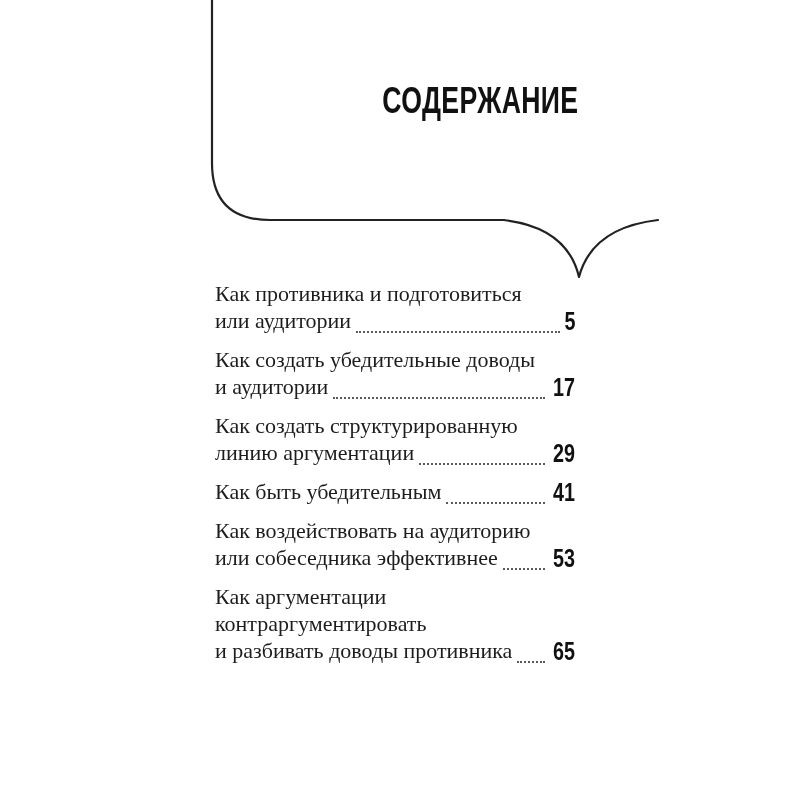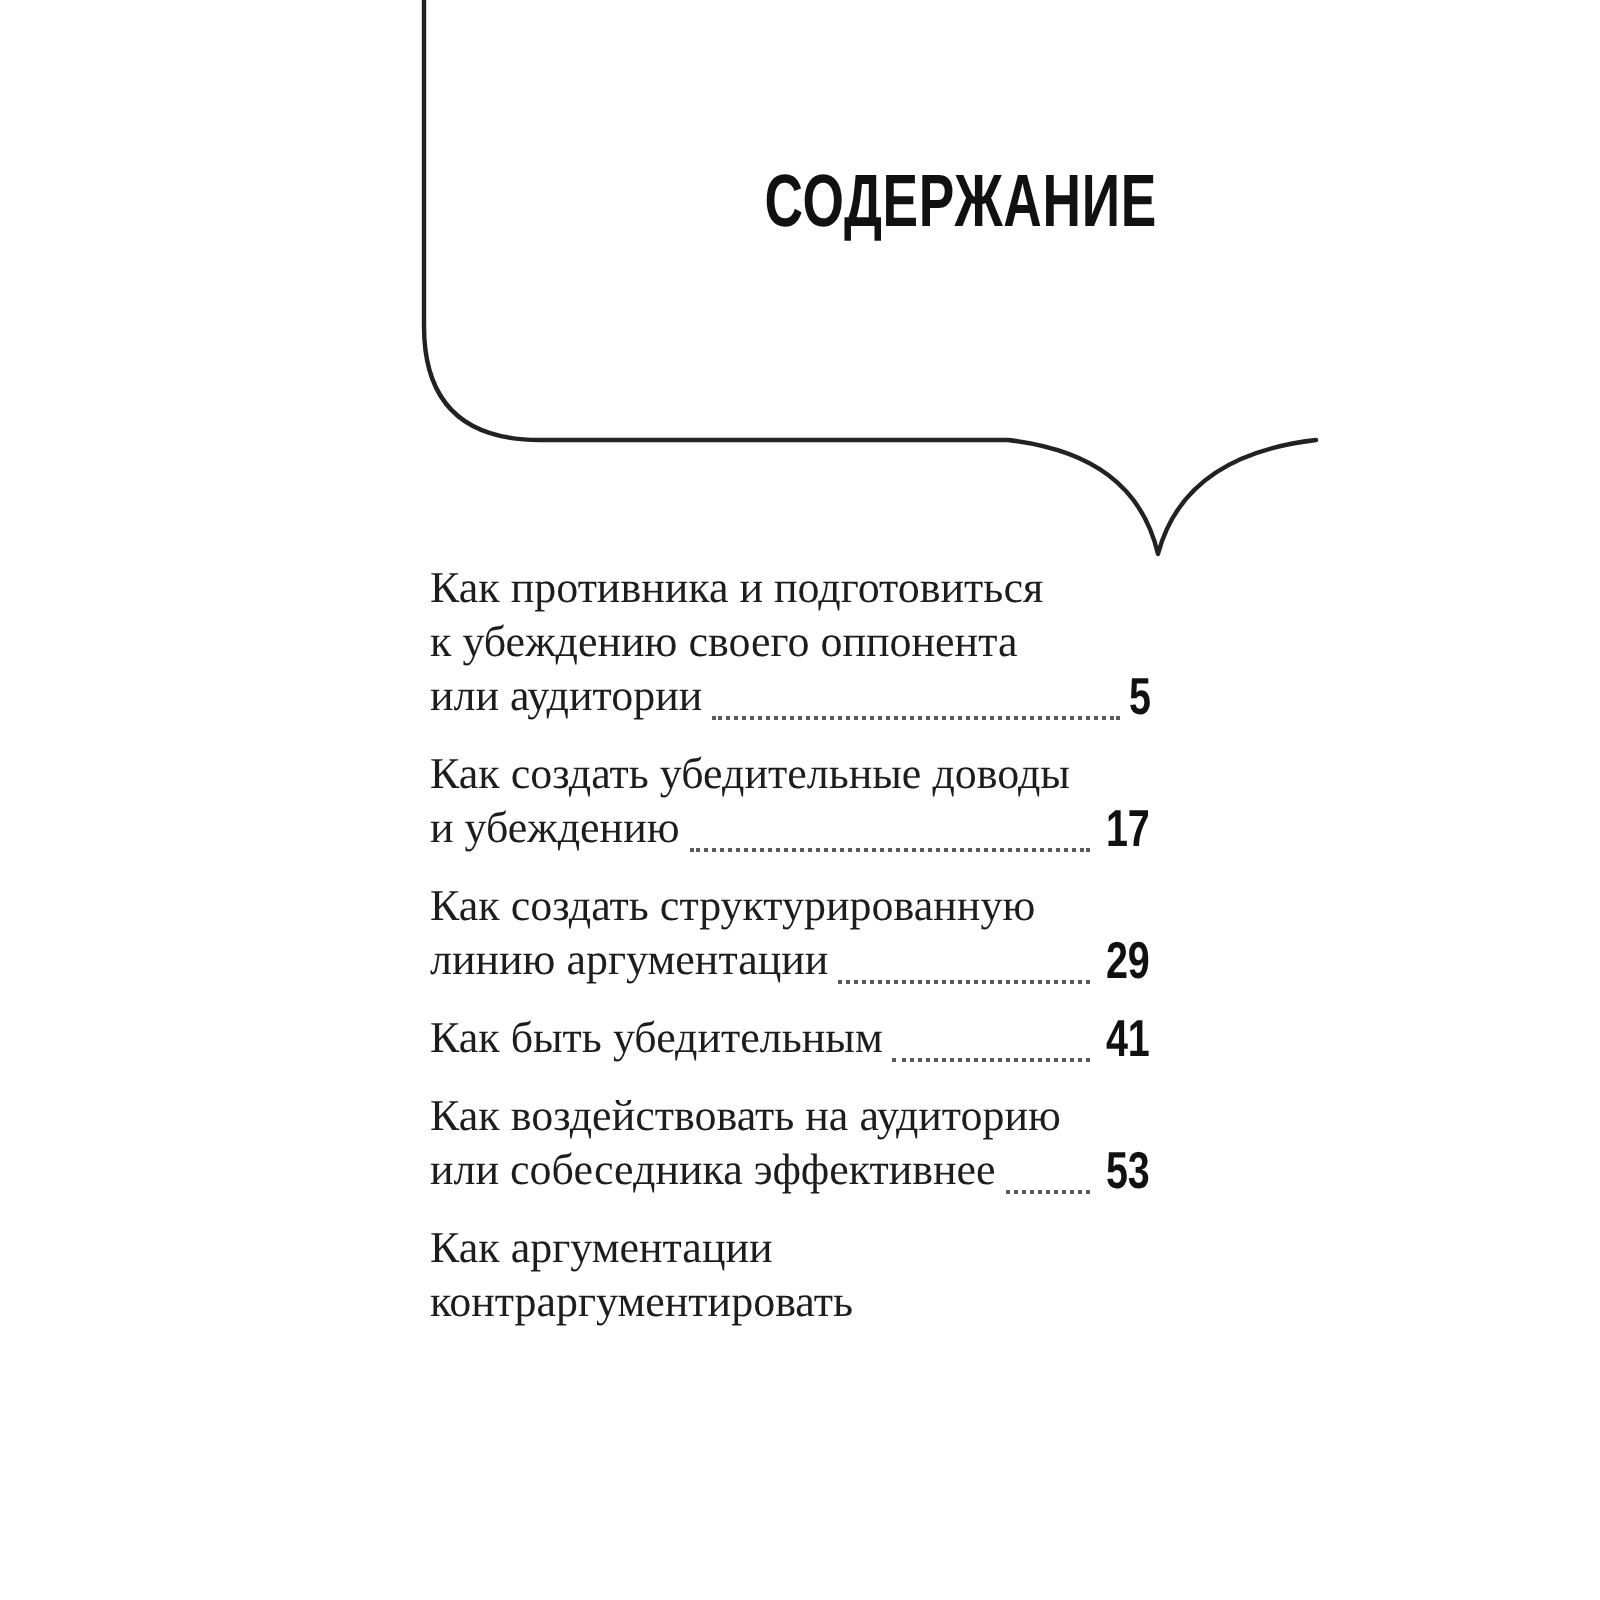--- a/index.html
+++ b/index.html
@@ -78,31 +78,30 @@
 
   <svg class="bubble-svg" viewBox="0 0 800 320" xmlns="http://www.w3.org/2000/svg" aria-hidden="true">
     <path d="M 212,-3 L 212,163 Q 212,220 270,220 L 504,220 C 546,225 571,243 579,277 C 588,243 615,225 658,220" fill="none" stroke="#222222" stroke-width="2.2" stroke-linecap="round" stroke-linejoin="round"></path>
   </svg>
 
   <h1 class="title" style="color: rgb(17, 17, 17);"><span class="title-inner">СОДЕРЖАНИЕ</span></h1>
 
   <div class="entries" id="entries" style="color: rgb(29, 29, 29);">
       <div class="entry">
         <div class="entry-line">Как противника и подготовиться</div>
-        <div class="entry-line">к убеждению своего оппонента</div>
         <div class="entry-last">
           <span class="txt">или аудитории</span>
           <span class="leader" style="border-bottom-color: rgb(90, 90, 90);"></span>
           <span class="pagenum" style="color: rgb(17, 17, 17);">5</span>
         </div>
       </div>
       <div class="entry">
         <div class="entry-line">Как создать убедительные доводы</div>
         <div class="entry-last">
-          <span class="txt">и убеждению</span>
+          <span class="txt">и аудитории</span>
           <span class="leader" style="border-bottom-color: rgb(90, 90, 90);"></span>
           <span class="pagenum" style="color: rgb(17, 17, 17);">17</span>
         </div>
       </div>
       <div class="entry">
         <div class="entry-line">Как создать структурированную</div>
         <div class="entry-last">
           <span class="txt">линию аргументации</span>
           <span class="leader" style="border-bottom-color: rgb(90, 90, 90);"></span>
           <span class="pagenum" style="color: rgb(17, 17, 17);">29</span>
@@ -119,16 +118,21 @@
         <div class="entry-line">Как воздействовать на аудиторию</div>
         <div class="entry-last">
           <span class="txt">или собеседника эффективнее</span>
           <span class="leader" style="border-bottom-color: rgb(90, 90, 90);"></span>
           <span class="pagenum" style="color: rgb(17, 17, 17);">53</span>
         </div>
       </div>
       <div class="entry">
         <div class="entry-line">Как аргументации</div>
         <div class="entry-line">контраргументировать</div>
+        <div class="entry-last">
+          <span class="txt">и разбивать доводы противника</span>
+          <span class="leader" style="border-bottom-color: rgb(90, 90, 90);"></span>
+          <span class="pagenum" style="color: rgb(17, 17, 17);">65</span>
+        </div>
       </div>
     </div>
 
 </div>
 
 </body></html>

